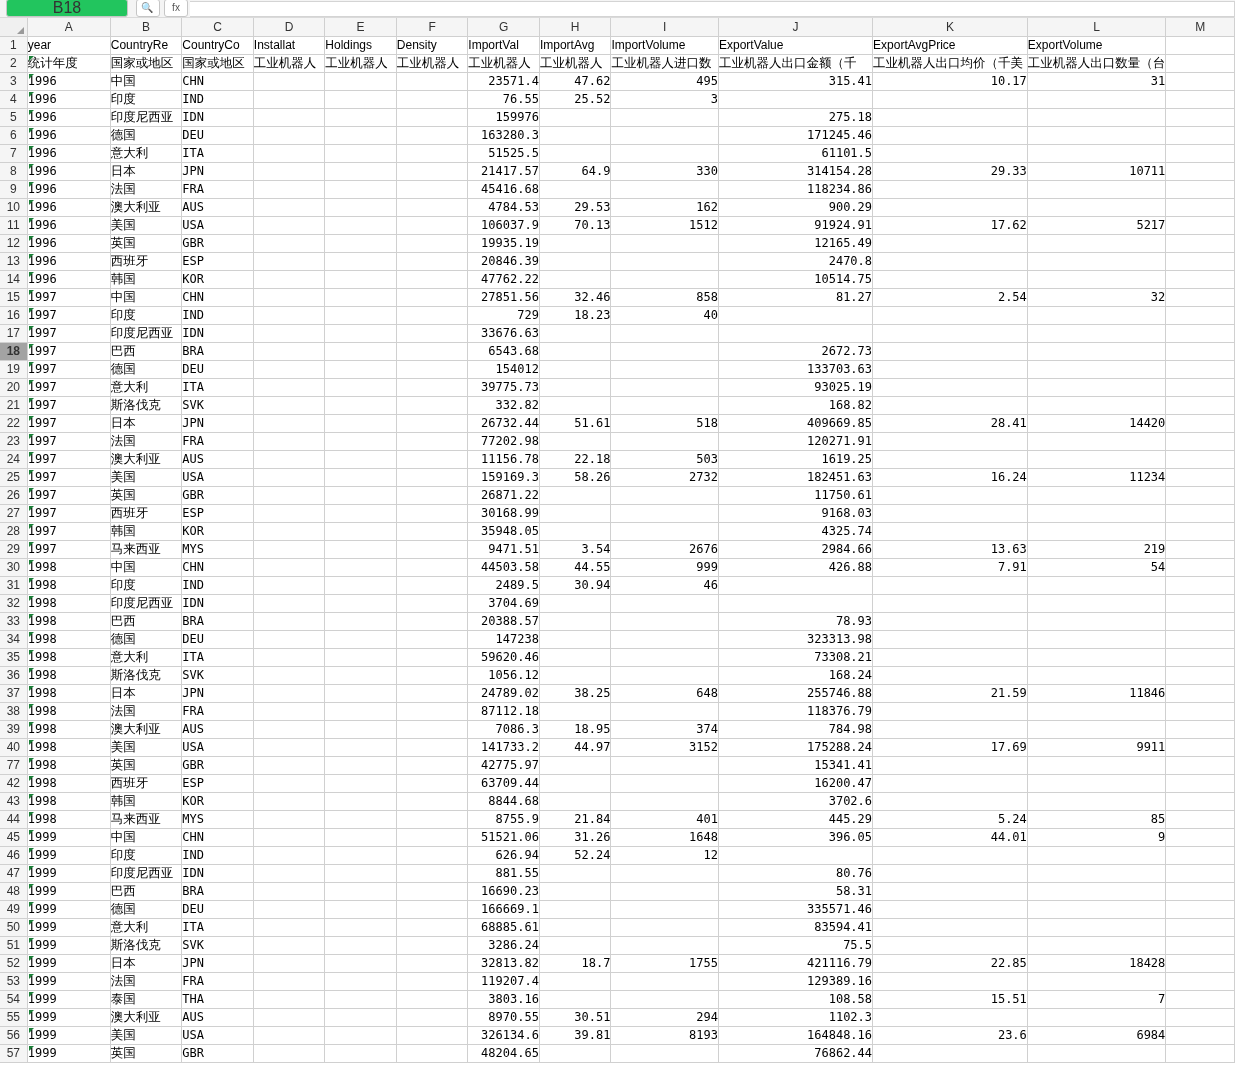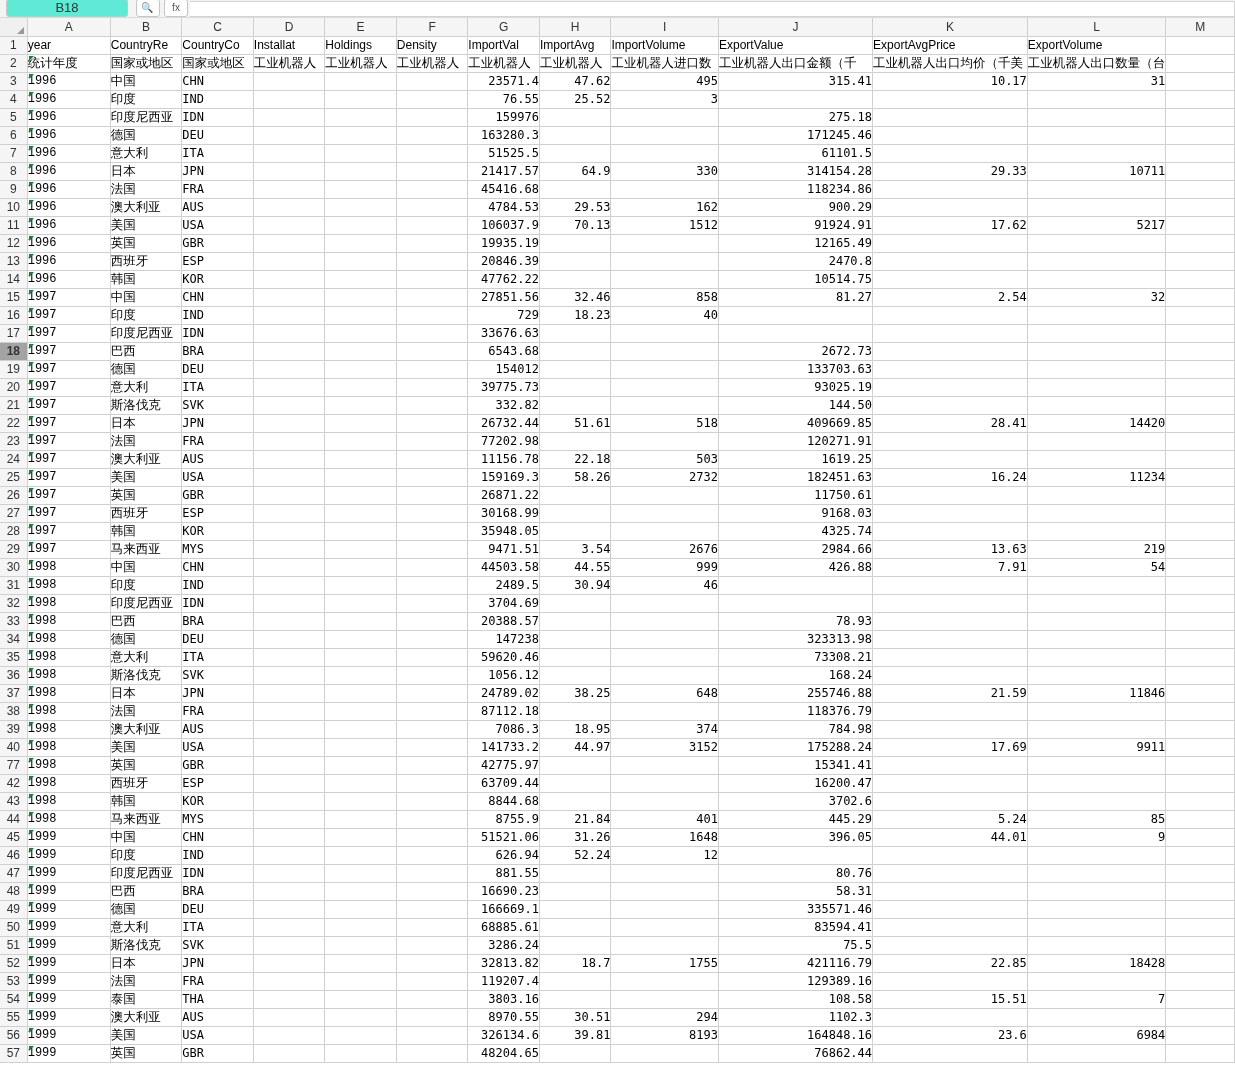--- a/index.html
+++ b/index.html
@@ -22,24 +22,24 @@
     background: #f4f4f4;
     border-bottom: 1px solid #dadada;
     display: flex;
     align-items: flex-end;
     padding-left: 6px;
     box-sizing: border-box;
   }
   .namebox {
     width: 120px;
     height: 16px;
-    background: #5eead4;
+    background: #22c55e;
     border: 1px solid #c6c6c6;
     border-radius: 3px;
-    font-size: 13px;
+    font-size: 16px;
     color: #333;
     text-align: center;
     line-height: 15px;
     overflow: hidden;
   }
   .fxgroup {
     display: flex;
     align-items: flex-end;
     margin-left: 8px;
     gap: 4px;
@@ -155,21 +155,21 @@
   col.w-f { width: 72px; }
   col.w-g { width: 72px; }
   col.w-h { width: 72px; }
   col.w-i { width: 108px; }
   col.w-j { width: 155px; }
   col.w-k { width: 155px; }
   col.w-l { width: 72px; }
   col.w-m { width: 72px; }
   col.w-rh { width: 28px; }
   
-  td.tickmark { position: relative; font-family: Liberation Mono, monospace; }
+  td.tickmark { position: relative; }
   td.tickmark:before {
     content: "";
     position: absolute;
     left: 1px; top: 1px;
     width: 0; height: 0;
     border-top: 5px solid #1a7f37;
     border-right: 5px solid transparent;
   }
   .clip { display: block; overflow: hidden; width: 100%; }
 </style>
@@ -1089,21 +1089,21 @@
             <td class="c num">
               <span class="clip">332.82</span>
             </td>
             <td class="c num">
               <span class="clip"></span>
             </td>
             <td class="c num">
               <span class="clip"></span>
             </td>
             <td class="c num">
-              <span class="clip">144.50</span>
+              <span class="clip">168.82</span>
             </td>
             <td class="c num">
               <span class="clip"></span>
             </td>
             <td class="c num">
               <span class="clip"></span>
             </td>
             <td class="c num">
               <span class="clip"></span>
             </td>

